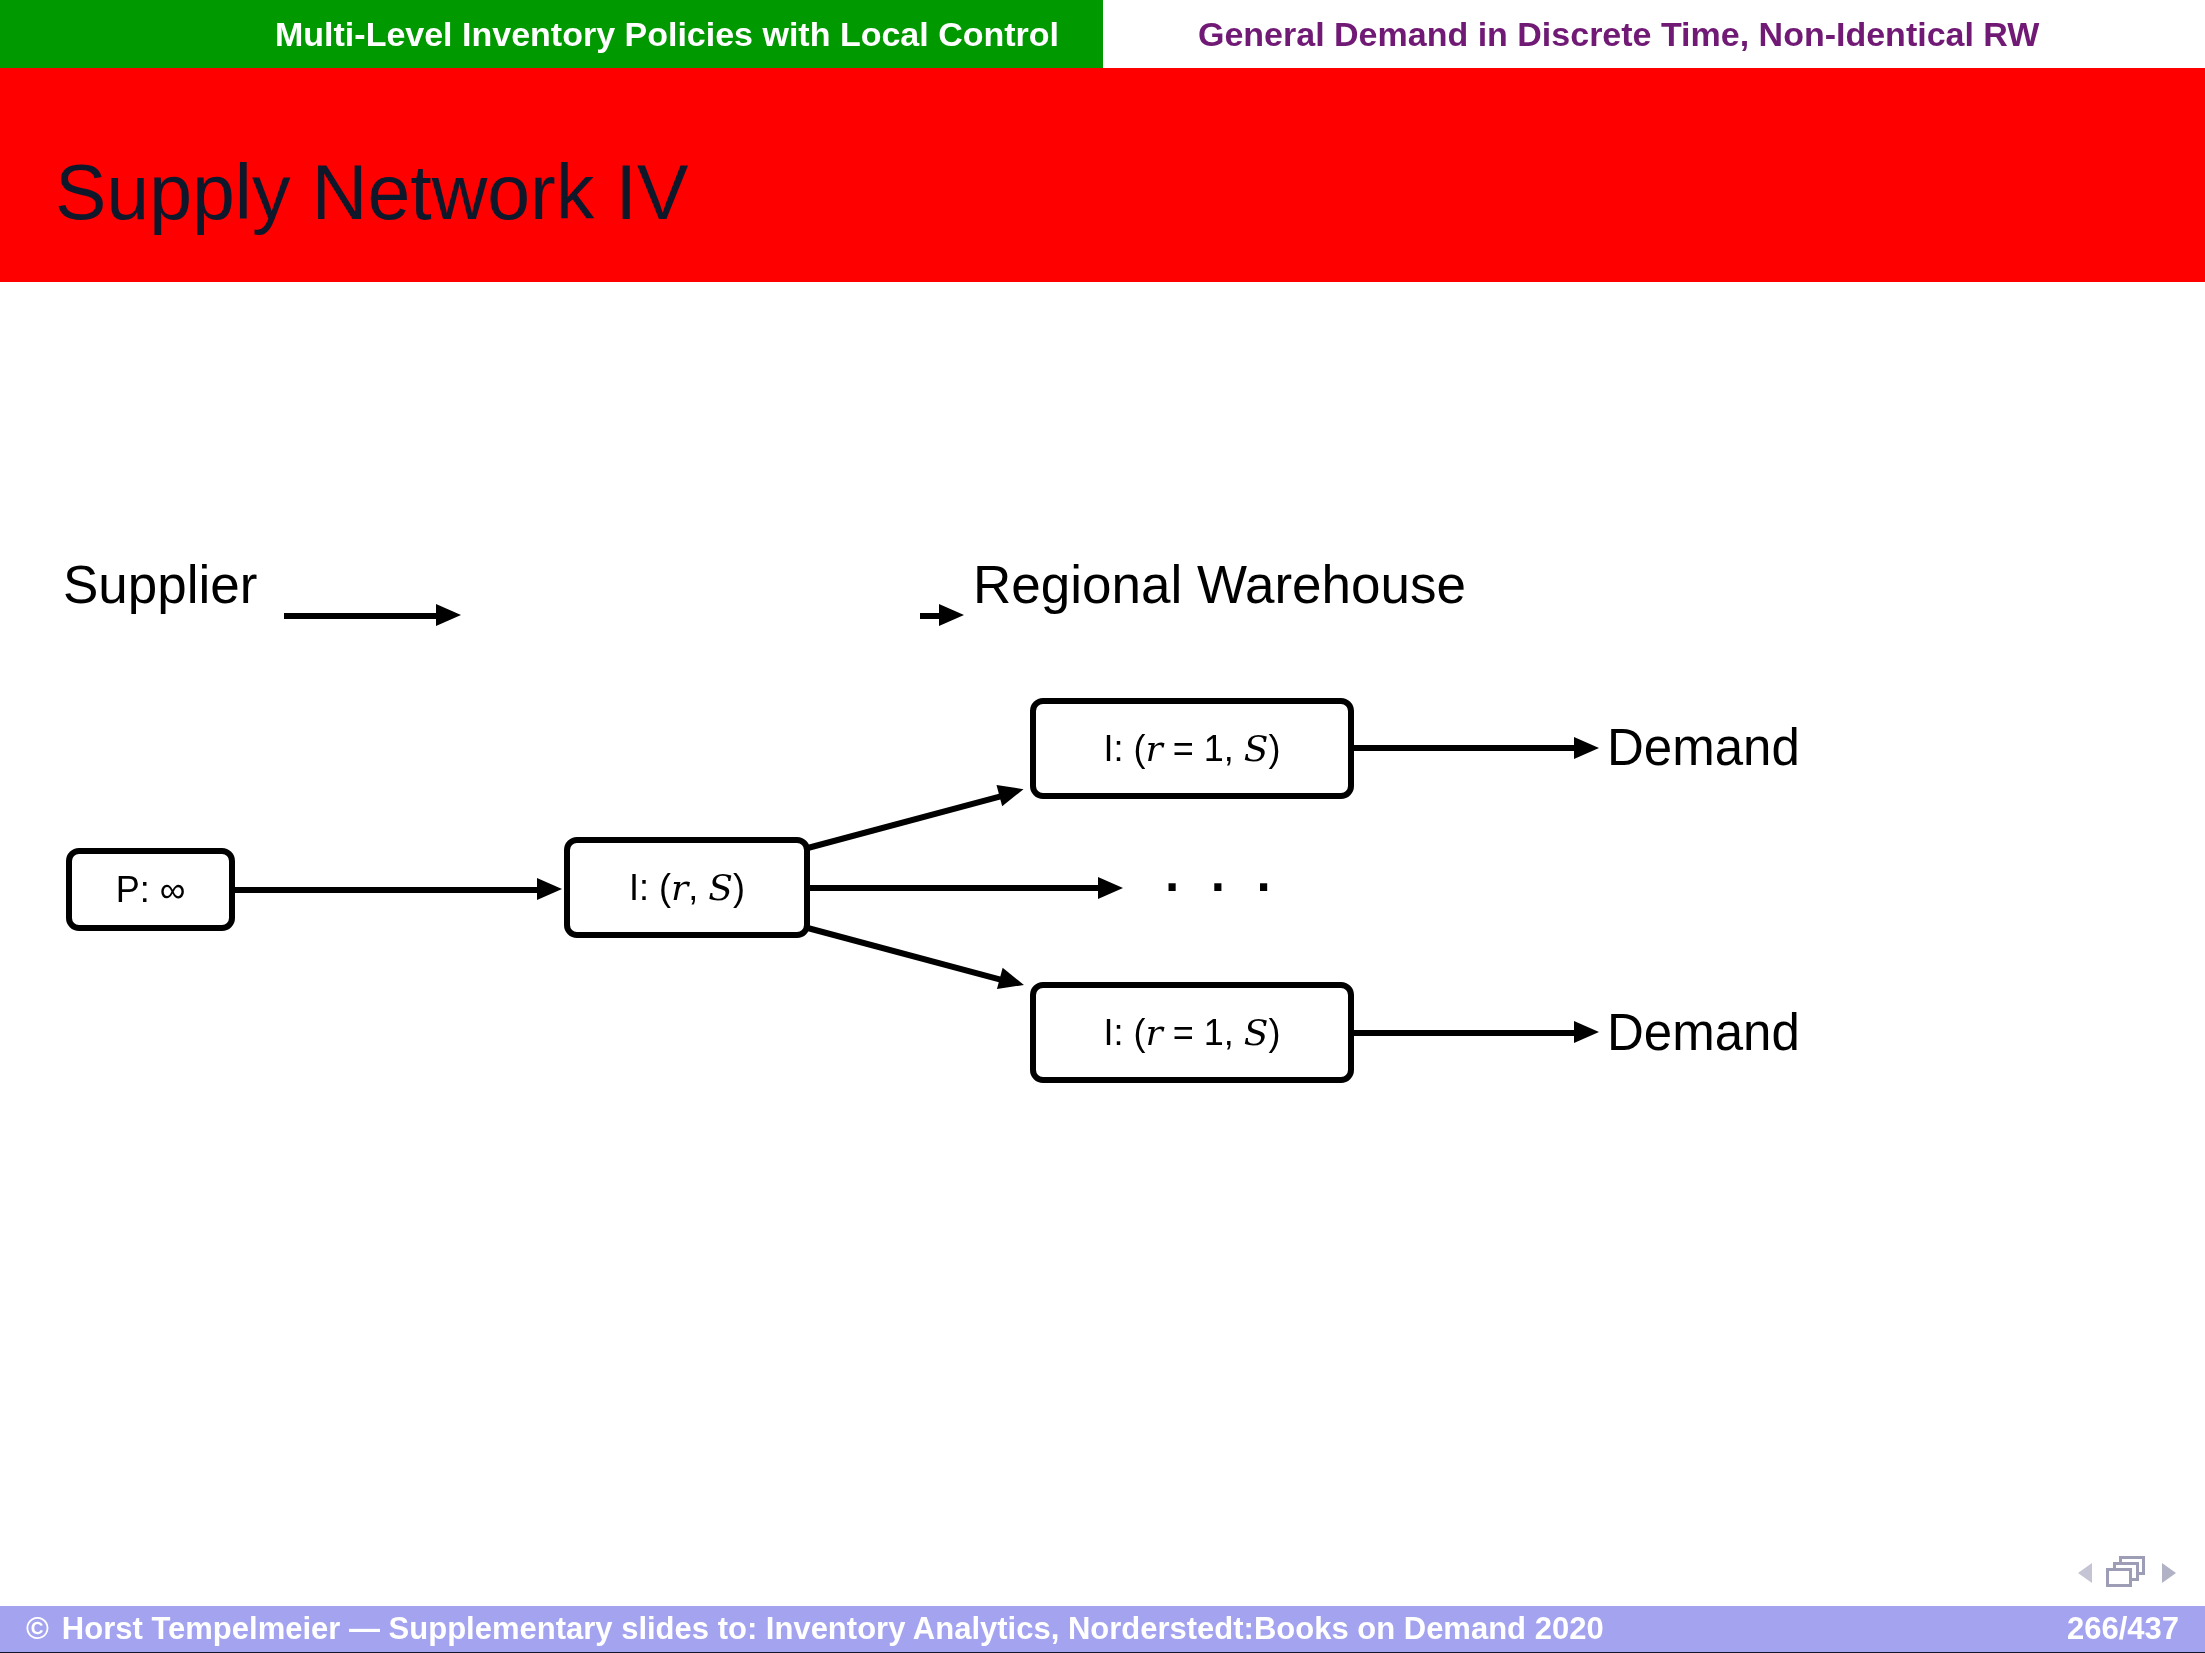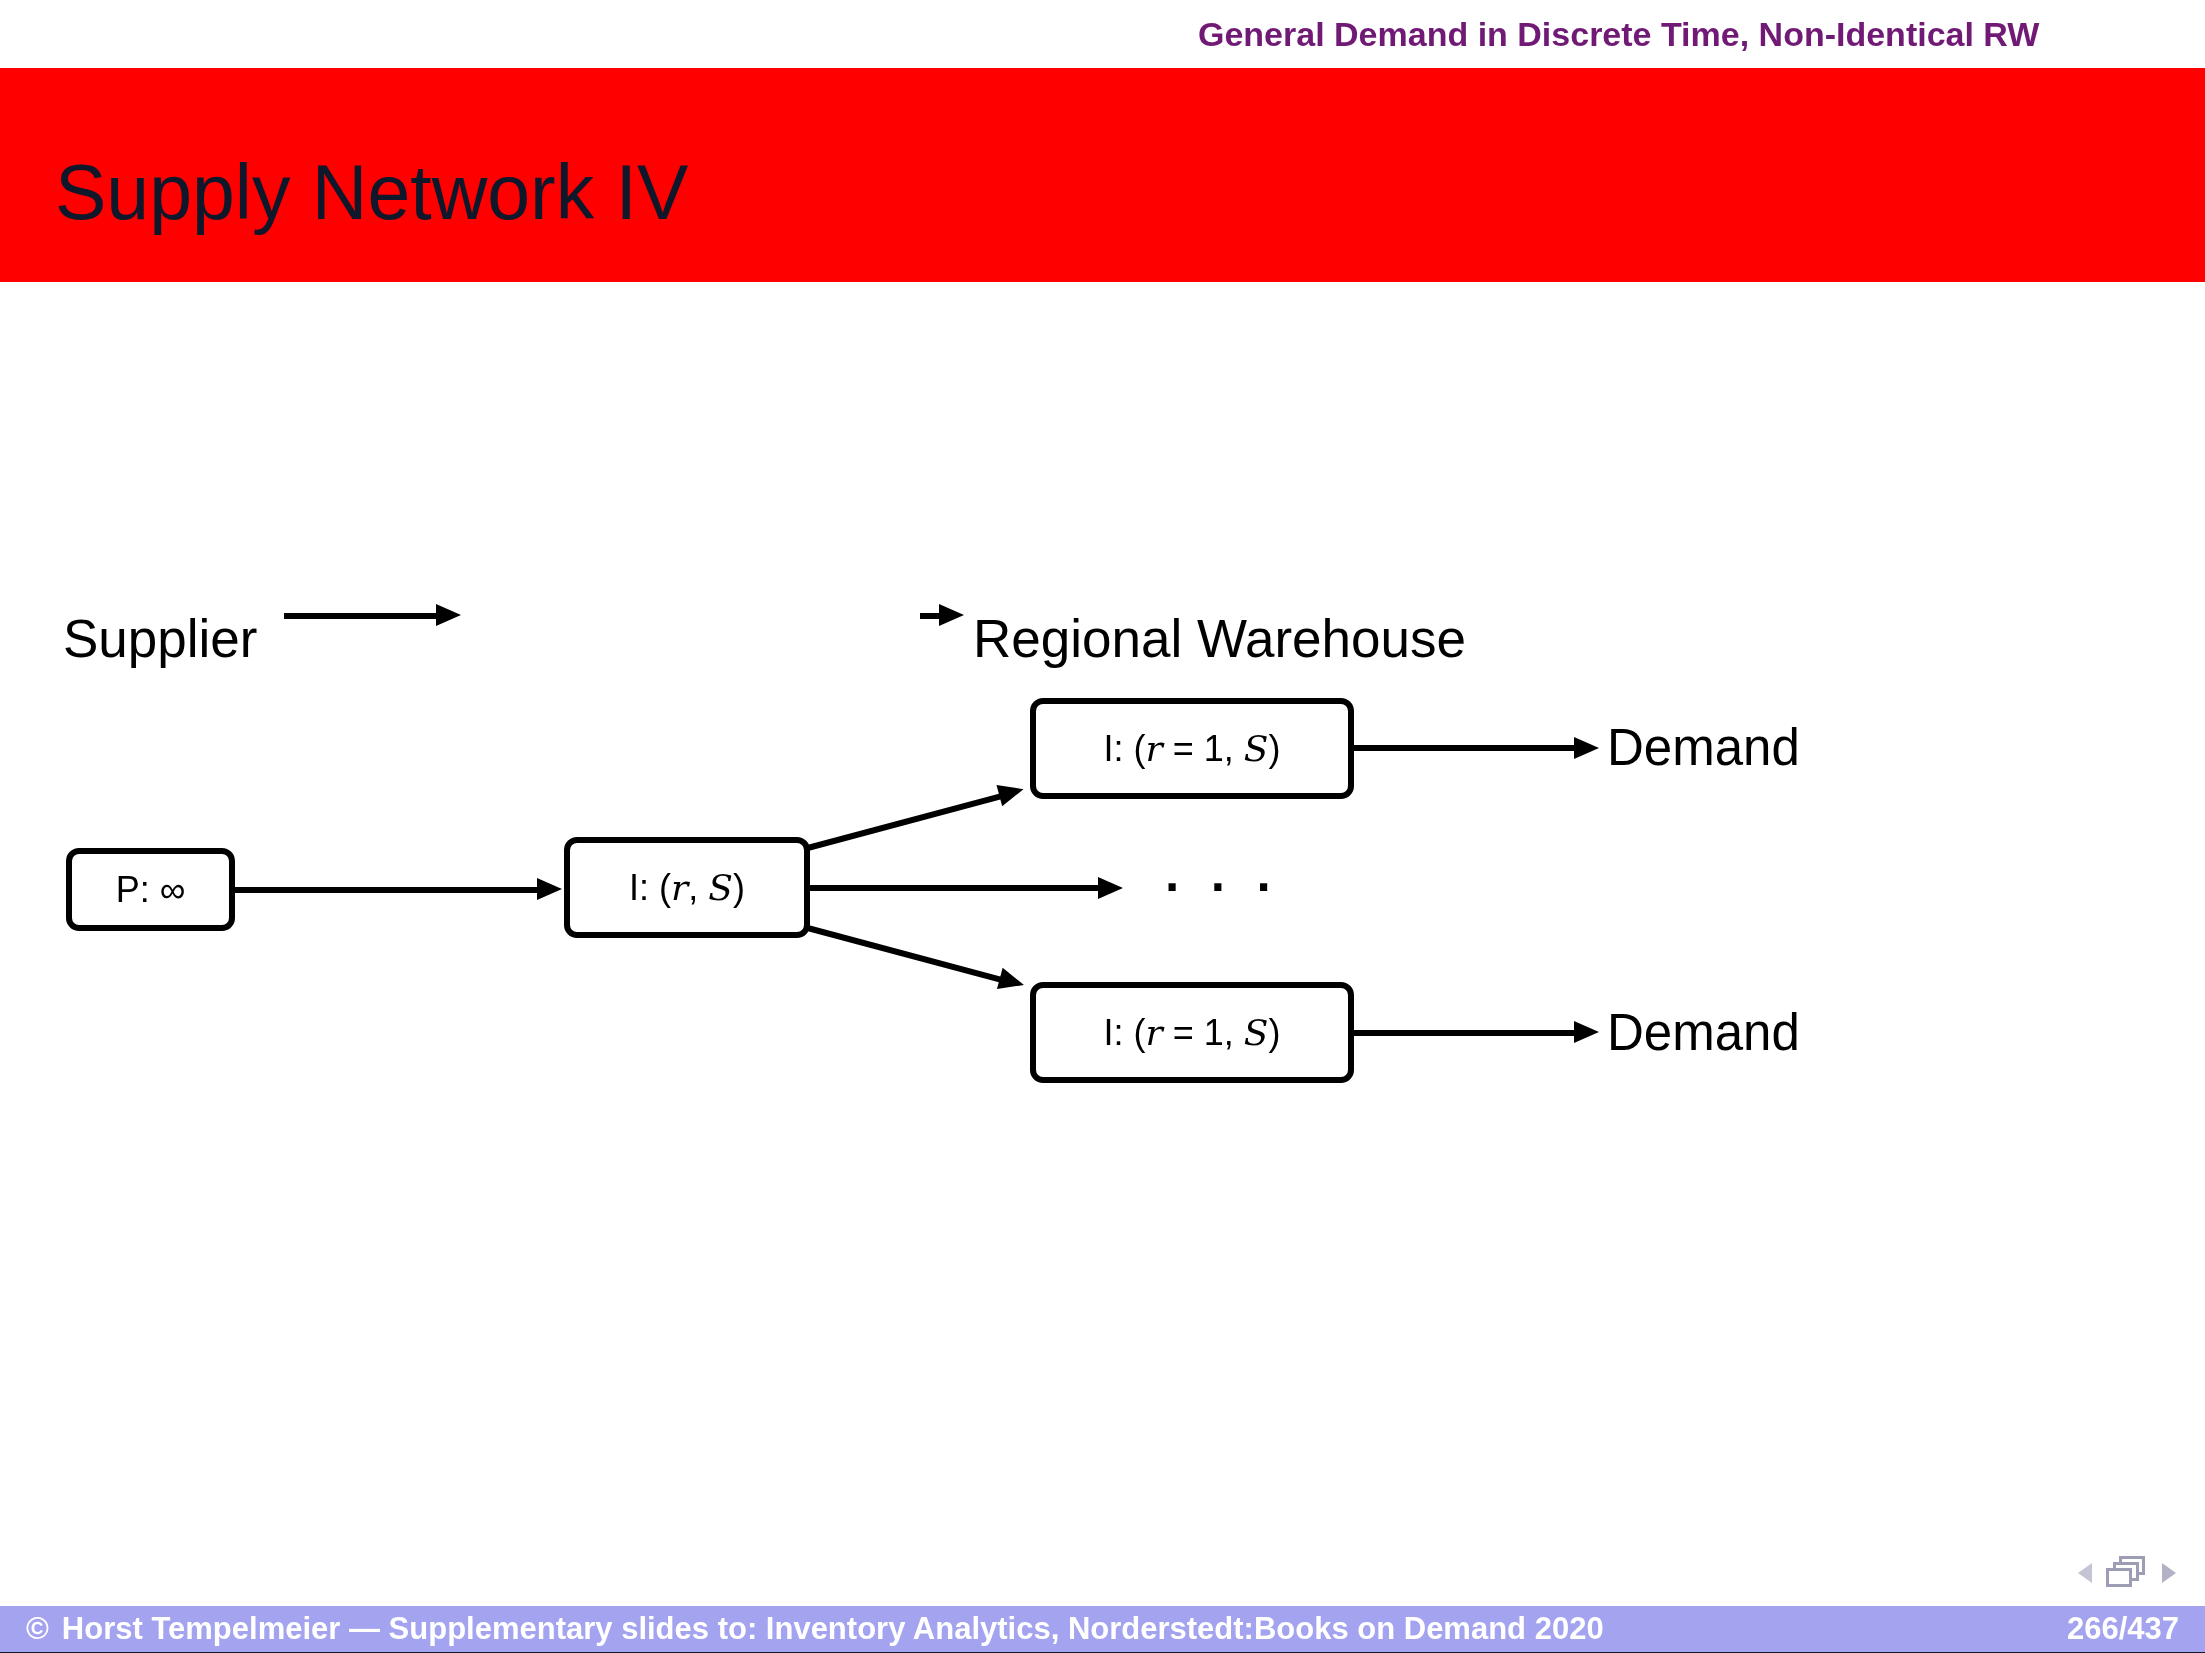--- a/index.html
+++ b/index.html
@@ -18,21 +18,21 @@
     color:#701a75;font-size:34px;font-weight:bold;display:flex;align-items:center;
     padding-left:35px;box-sizing:border-box;white-space:nowrap;
   }
   
   .titlebar{
     position:absolute;left:0;top:68px;width:2205px;height:214px;background:#fe0000;
     color:#0f172a;font-size:77px;display:flex;align-items:center;
     padding-left:55px;padding-top:34px;box-sizing:border-box;white-space:nowrap;
   }
   
-  .rowlbl{position:absolute;top:607px;height:64px;line-height:64px;font-size:53px;white-space:nowrap;}
+  .rowlbl{position:absolute;top:553px;height:64px;line-height:64px;font-size:53px;white-space:nowrap;}
   .node{
     position:absolute;border:6.6px solid #000;border-radius:13px;background:#fff;
     display:flex;align-items:center;justify-content:center;font-size:36px;
     box-sizing:border-box;white-space:nowrap;z-index:2;
   }
   .mvar{font-family:"DejaVu Serif",serif;font-style:italic;}
   .free-lbl{position:absolute;height:64px;line-height:64px;font-size:51px;white-space:nowrap;}
   .dots{position:absolute;height:64px;line-height:64px;font-size:51px;letter-spacing:7.3px;font-weight:bold;}
   
   .aline{position:absolute;height:5.8px;background:#000;}
@@ -68,20 +68,23 @@
     justify-content:space-between;padding:0 26px;box-sizing:border-box;white-space:nowrap;
   }
   .footer .left{display:flex;align-items:center;gap:13px;}
   .bottom-strip{position:absolute;left:0;top:1652px;width:2205px;height:2.2px;background:#14142b;}
 </style>
 </head>
 <body>
 
 <div id="stage">
 
+  <div class="hdr-left">
+    <span>Multi-Level Inventory Policies with Local Control</span>
+  </div>
   <div class="hdr-right">
     <span>General Demand in Discrete Time, Non-Identical RW</span>
   </div>
 
   <div class="titlebar">
     <span>Supply Network IV</span>
   </div>
 
   <div class="rowlbl" style="left:63px;">Supplier</div>
   <div class="aline" style="left:284px;top:613px;width:152px;"></div>

